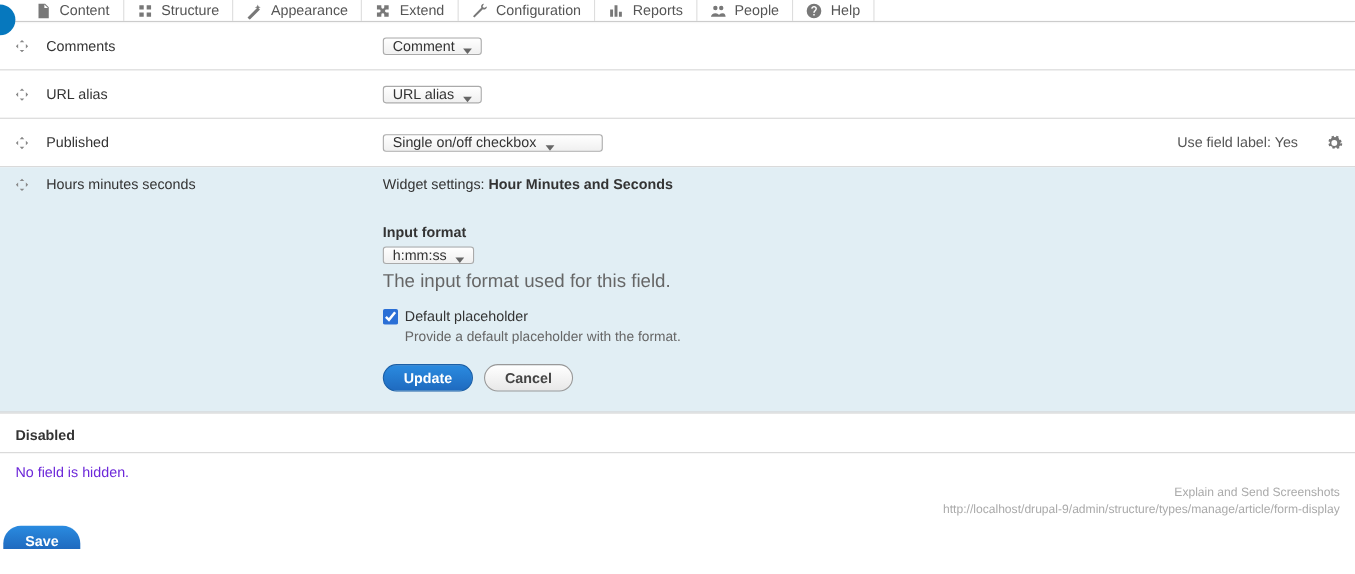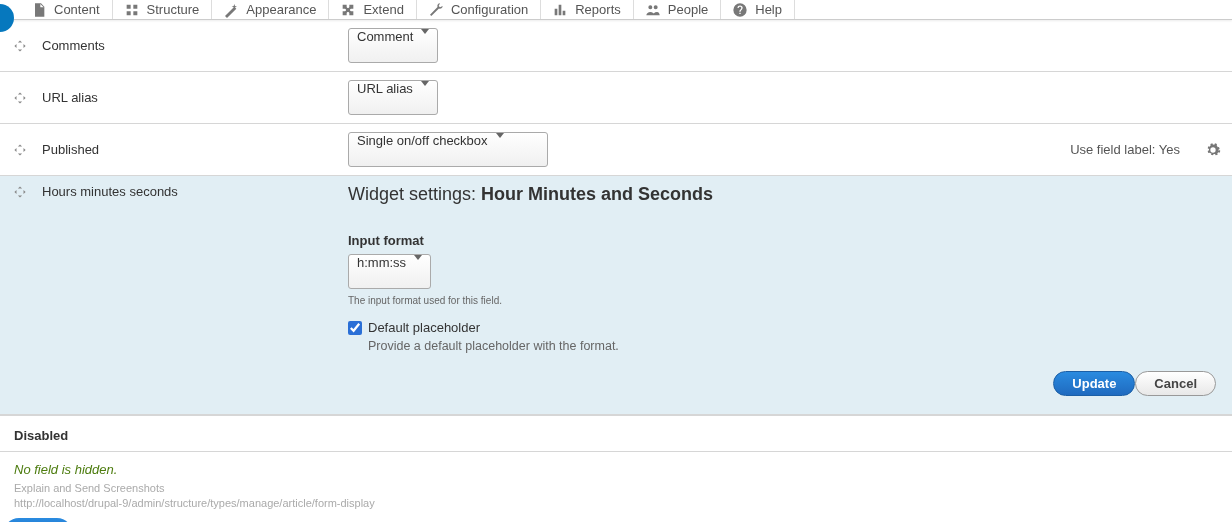--- a/index.html
+++ b/index.html
@@ -73,25 +73,25 @@
   .drag svg { width: 14px; height: 14px; fill: #888; }
   .fieldname {
     width: 300px;
     padding-left: 4px;
     color: #333;
     flex-shrink: 0;
   }
   .widgetcell { flex: 0 0 auto; }
   .select {
     display: inline-flex;
-    align-items: flex-start;
+    align-items: flex-end;
     border: 1px solid #aaa;
     border-radius: 3px;
     background: linear-gradient(#fff,#f0f0f0);
-    height: 35px;
+    height: 16px;
     padding: 0 8px;
     gap: 8px;
     cursor: pointer;
     font-size: 13px;
     min-width: 80px;
   }
   .select .caret {
     border-left: 4px solid transparent;
     border-right: 4px solid transparent;
     border-top: 5px solid #666;
@@ -107,50 +107,50 @@
     right: 10px;
     width: 18px; height: 18px;
     cursor: pointer;
     display: inline-flex; align-items:center; justify-content:center;
   }
   .row { position: relative; }
   .gear svg { width: 16px; height: 16px; fill: #777; }
 
   
   .settingsblock { flex: 1 1 auto; }
-  .settingsblock .wsline { margin-bottom: 18px; font-size: 18px; }
+  .settingsblock .wsline { margin-bottom: 18px; font-size: 13px; }
   .settingsblock .wsline strong { font-weight: bold; }
   .settingsblock .iflabel { font-weight: bold; margin-bottom: 6px; font-size: 13px; margin-top: 28px; }
-  .settingsblock .help { color: #666; font-size: 10px; margin-top: 6px; }
+  .settingsblock .help { color: #666; font-size: 17px; margin-top: 6px; }
   .chkline { display: flex; align-items: center; gap: 6px; margin-top: 14px; }
   .chkline input { width: 14px; height: 14px; accent-color: #2a6fd6; }
   .chkhelp { color: #666; font-size: 12.5px; margin-left: 20px; margin-top: 4px; }
-  .btnrow { display: flex; margin-top: 18px; justify-content: flex-end; }
+  .btnrow { display: flex; gap: 10px; margin-top: 18px; }
   .btn {
     border: 1px solid #999;
     border-radius: 16px;
     padding: 4px 18px;
     font-size: 13px;
     font-weight: bold;
     cursor: pointer;
     background: linear-gradient(#fff,#e8e8e8);
     color: #444;
   }
   .btn.primary {
     border-color: #1b5fa6;
     background: linear-gradient(#2a8be0,#1f6abf);
     color: #fff;
   }
 
   
   .disabled-section { padding: 12px 14px 0 14px; border-top: 1px solid #d6d6d6; }
   .disabled-heading { font-weight: bold; color: #333; margin-bottom: 8px; }
   .disabled-rule { border-top: 1px solid #d6d6d6; margin: 8px -14px 10px -14px; }
-  .disabled-empty { font-style: italic; color: #4d7c0f; margin-bottom: 4px; }
-  .faint { color: #aaa; font-size: 11px; line-height: 1.4; }
+  .disabled-empty { color: #6d28d9; margin-bottom: 4px; }
+  .faint { color: #aaa; font-size: 11px; line-height: 1.4; text-align: right; }
 
   
   .save {
     display: inline-block;
     background: linear-gradient(#2a8be0,#1f6abf);
     color: #fff;
     font-weight: bold;
     border-radius: 16px 16px 0 0;
     padding: 6px 20px 0 20px;
     margin-top: 6px;

